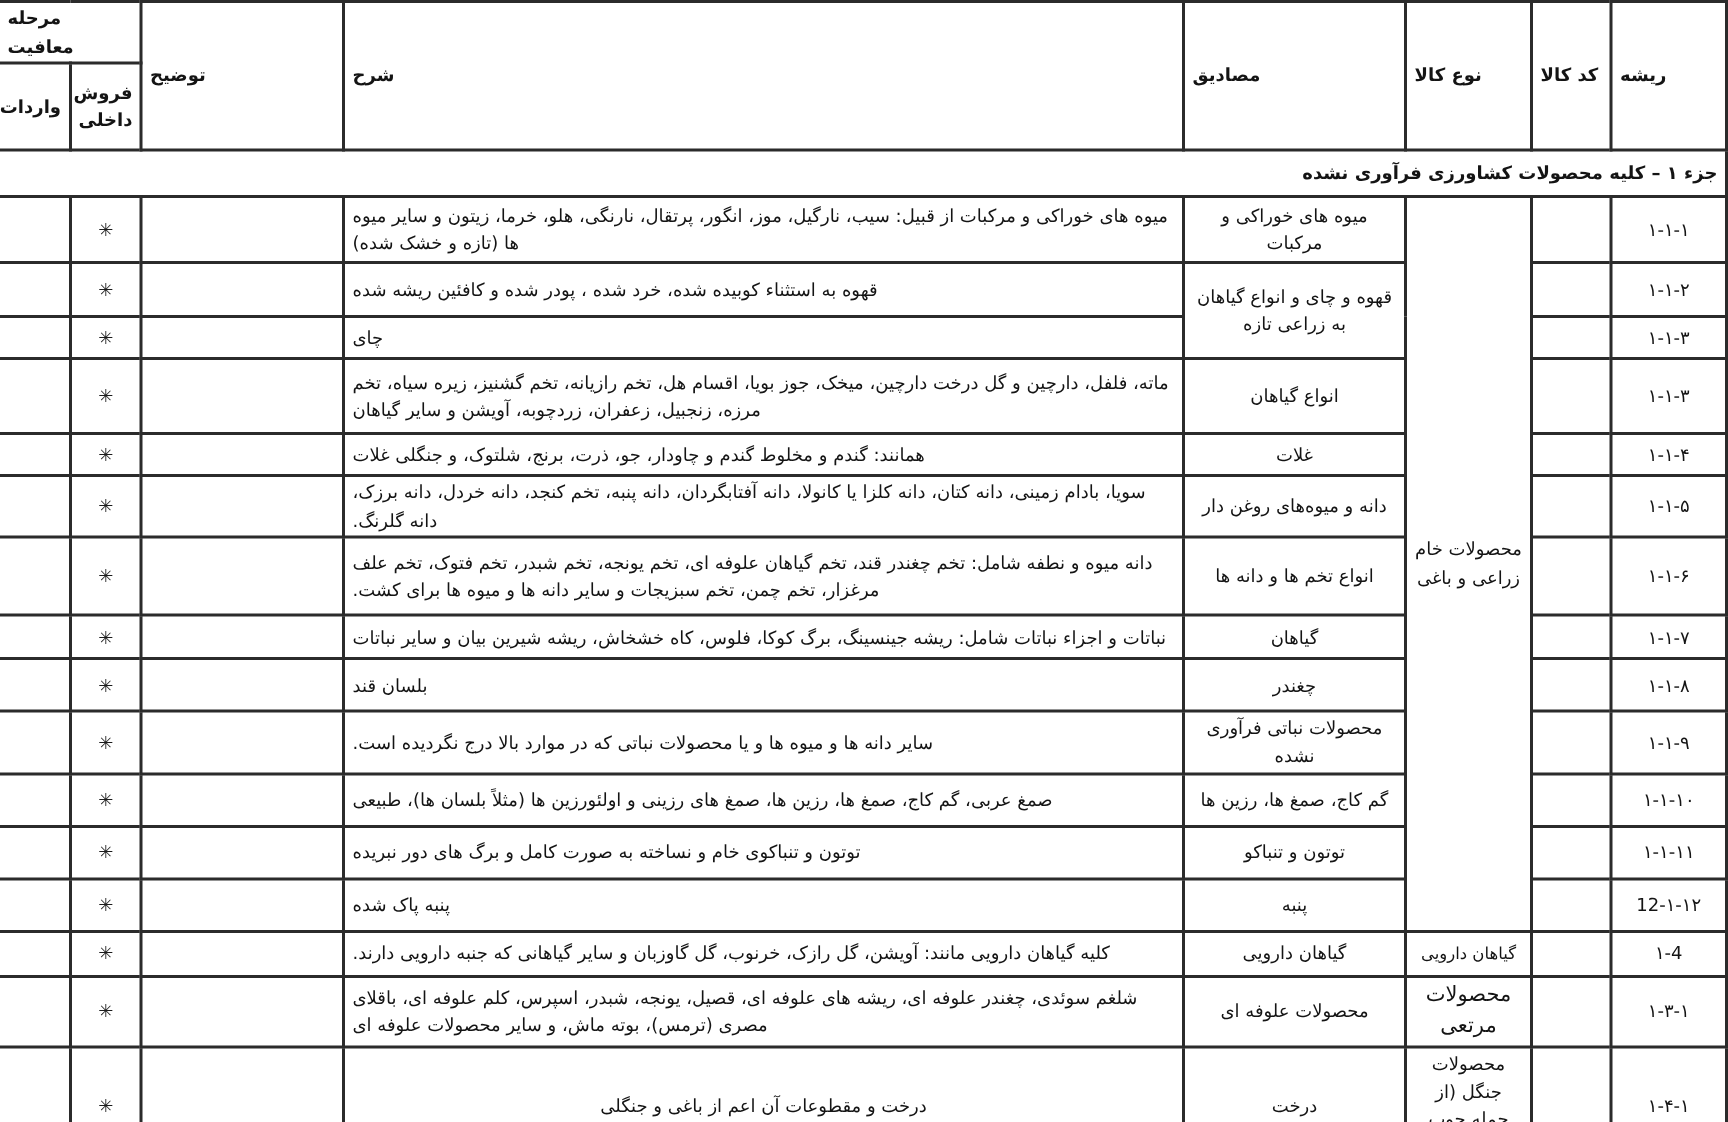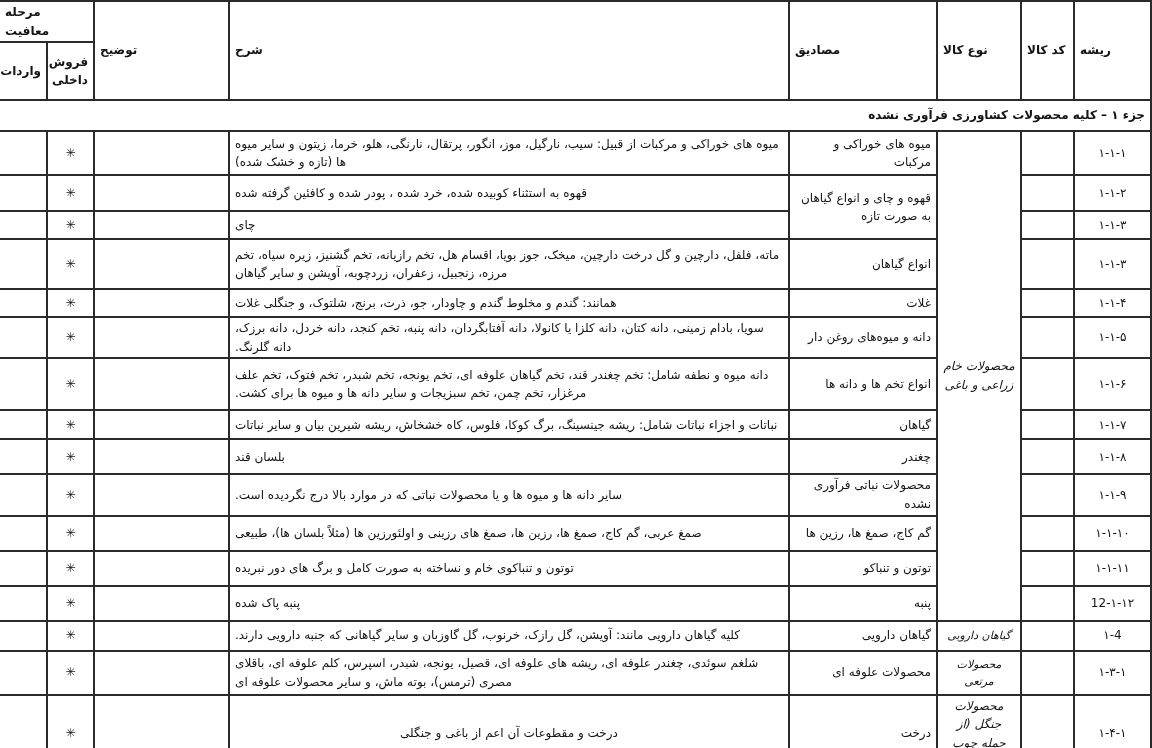--- a/index.html
+++ b/index.html
@@ -24,22 +24,22 @@
     overflow:hidden;
     font-size:12px;
     line-height:1.55;
     background:#ffffff;
   }
   th{
     font-weight:bold; font-size:13.5px; text-align:left;
   }
   .c-radif{ text-align:center; font-size:12px; letter-spacing:0.5px;}
   .c-kod{ text-align:center;}
-  .c-now{ text-align:center; font-size:12px;font-style:italic;}
-  .c-masadiq{ text-align:right; font-size:12px;}
+  .c-now{ text-align:center; font-size:12px;}
+  .c-masadiq{ text-align:center; font-size:12px;}
   .c-sharh{ text-align:left; font-size:12px; padding:2px 8px;}
   .c-sharh.center{ text-align:center;}
   .c-towzih{ text-align:center;}
   .c-mark{ text-align:center; font-size:14px; font-weight:bold; color:#1b1b1b;}
   .section-row td{
     font-weight:bold; font-size:14.5px; text-align:right; padding:3px 8px;
   }
   .hdr-sub th{ font-size:12.5px;}
 </style>
 </head>
@@ -84,22 +84,22 @@
     <td class="c-masadiq">میوه های خوراکی و مرکبات</td>
     <td class="c-sharh">میوه های خوراکی و مرکبات از قبیل: سیب، نارگیل، موز، انگور، پرتقال، نارنگی، هلو، خرما، زیتون و سایر میوه ها (تازه و خشک شده)</td>
     <td class="c-towzih"></td>
     <td class="c-mark">✳</td>
     <td class="c-mark"></td>
   </tr>
 
   <tr style="height:36px">
     <td class="c-radif">۱-۱-۲</td>
     <td class="c-kod"></td>
-    <td class="c-masadiq" rowspan="2">قهوه و چای و انواع گیاهان به صورت تازه</td>
-    <td class="c-sharh">قهوه به استثناء کوبیده شده، خرد شده ، پودر شده و کافئین گرفته شده</td>
+    <td class="c-masadiq" rowspan="2">قهوه و چای و انواع گیاهان به زراعی تازه</td>
+    <td class="c-sharh">قهوه به استثناء کوبیده شده، خرد شده ، پودر شده و کافئین ریشه شده</td>
     <td class="c-towzih"></td>
     <td class="c-mark">✳</td>
     <td class="c-mark"></td>
   </tr>
 
   <tr style="height:28px">
     <td class="c-radif">۱-۱-۳</td>
     <td class="c-kod"></td>
     <td class="c-sharh">چای</td>
     <td class="c-towzih"></td>
@@ -214,21 +214,21 @@
     <td class="c-masadiq">گیاهان دارویی</td>
     <td class="c-sharh">کلیه گیاهان دارویی مانند: آویشن، گل رازک، خرنوب، گل گاوزبان و سایر گیاهانی که جنبه دارویی دارند.</td>
     <td class="c-towzih"></td>
     <td class="c-mark">✳</td>
     <td class="c-mark"></td>
   </tr>
 
   <tr style="height:44px">
     <td class="c-radif">۱-۳-۱</td>
     <td class="c-kod"></td>
-    <td class="c-now" style="font-size:11px">محصولات مرتعی</td>
+    <td class="c-now" style="font-size:14px">محصولات مرتعی</td>
     <td class="c-masadiq">محصولات علوفه ای</td>
     <td class="c-sharh">شلغم سوئدی، چغندر علوفه ای، ریشه های علوفه ای، قصیل، یونجه، شبدر، اسپرس، کلم علوفه ای، باقلای مصری (ترمس)، بوته ماش، و سایر محصولات علوفه ای</td>
     <td class="c-towzih"></td>
     <td class="c-mark">✳</td>
     <td class="c-mark"></td>
   </tr>
 
   <tr style="height:48px">
     <td class="c-radif">۱-۴-۱</td>
     <td class="c-kod"></td>

